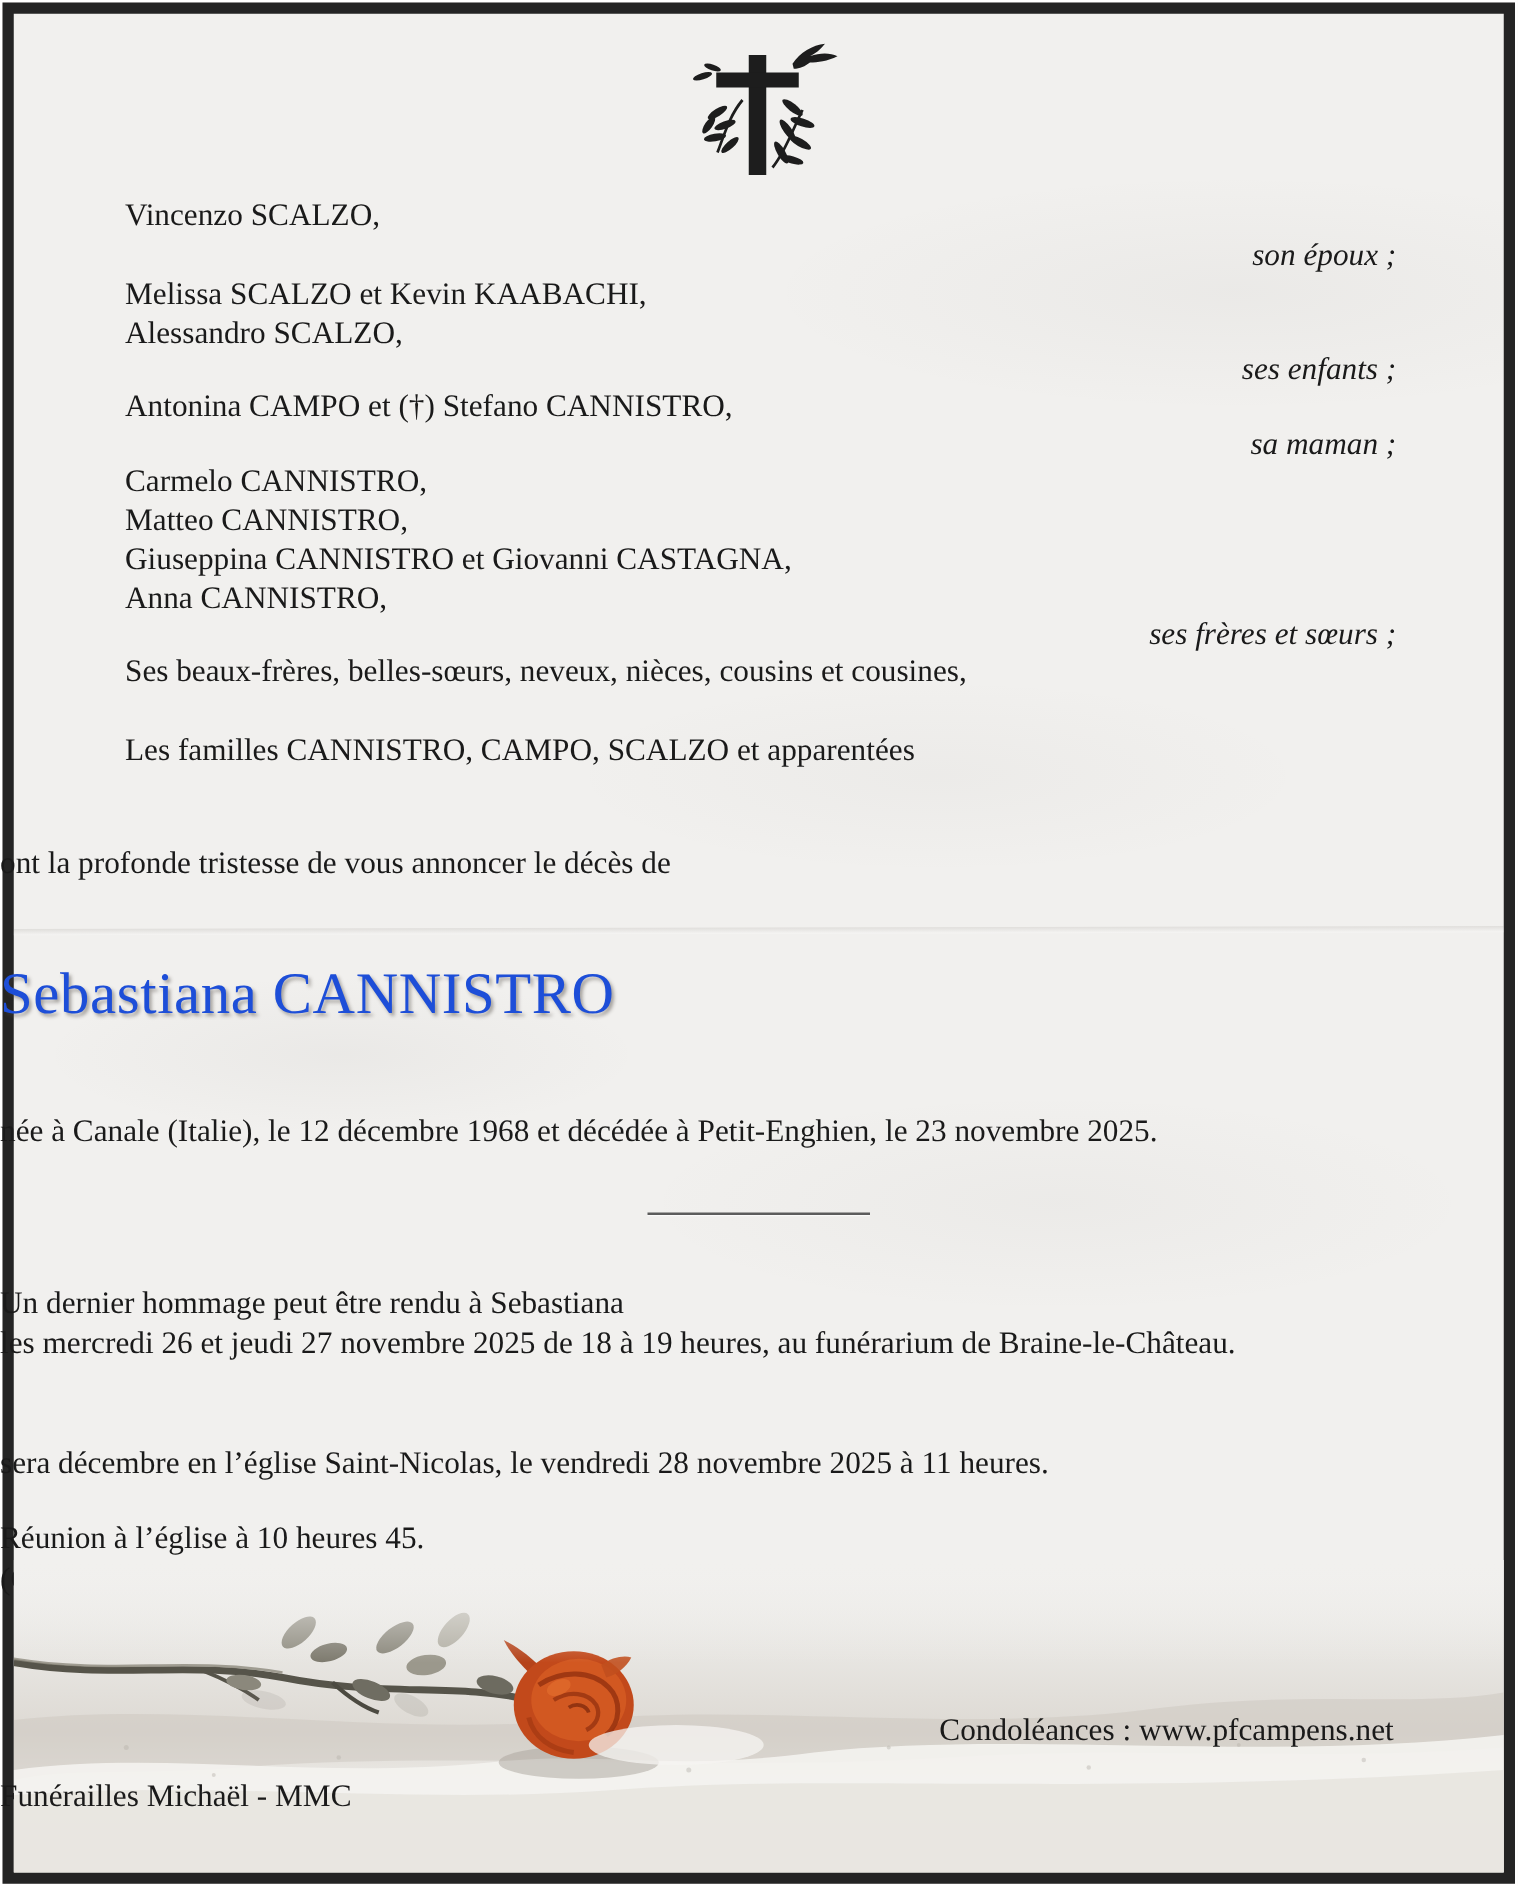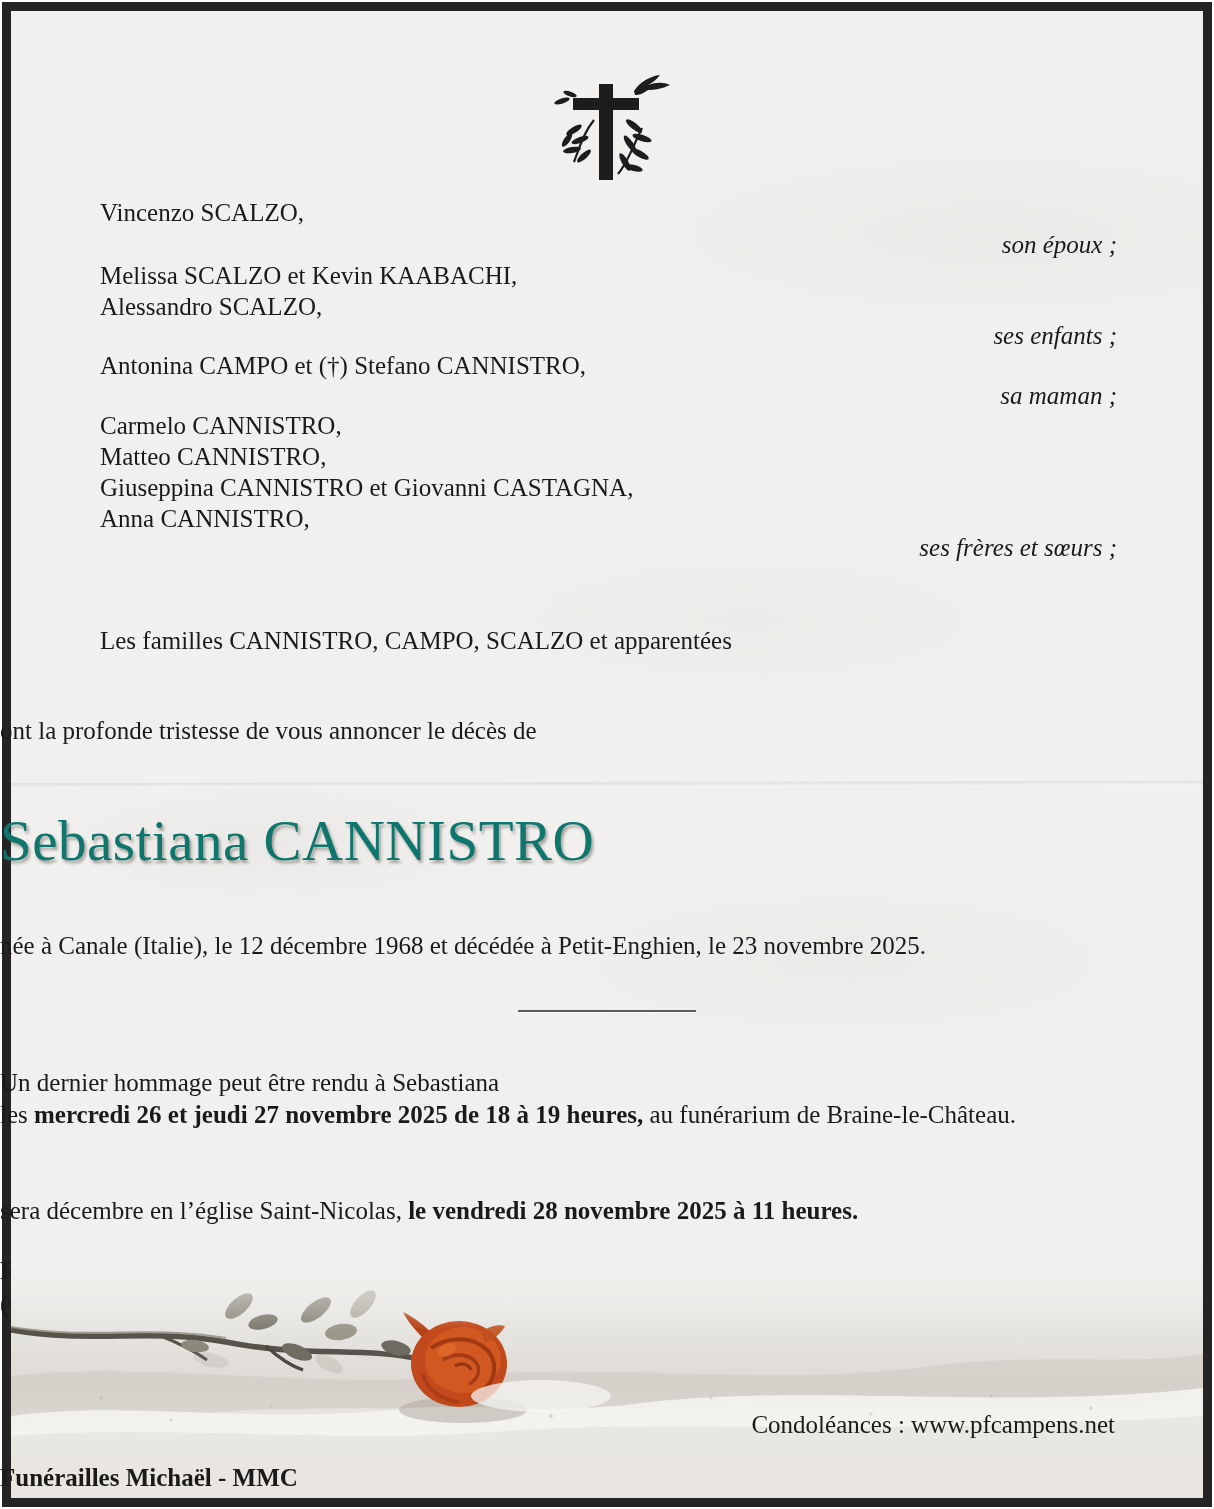--- a/index.html
+++ b/index.html
@@ -6,27 +6,27 @@
   .page{position:relative;width:1214px;height:1509px;background:#ffffff;overflow:hidden;
         font-family:"Liberation Serif",serif;color:#1b1b1b;}
   .frame{position:absolute;top:2px;left:2px;right:2px;bottom:2px;
          border:9px solid #242424;
          background:
            radial-gradient(ellipse 340px 90px at 22% 56%, rgba(115,110,104,0.055), transparent 70%),
            radial-gradient(ellipse 420px 110px at 62% 41%, rgba(115,110,104,0.04), transparent 70%),
            radial-gradient(ellipse 520px 130px at 82% 15%, rgba(115,110,104,0.05), transparent 72%),
            radial-gradient(ellipse 460px 120px at 70% 64%, rgba(115,110,104,0.045), transparent 72%),
            #f1f0ee;}
-  .layer{position:absolute;inset:0;margin-top:40px;}
+  .layer{position:absolute;inset:0;}
   .t{position:absolute;font-size:25px;line-height:1.2;white-space:nowrap;color:#1a1a1a;}
   .names{left:100px;}
   .rel{right:97px;font-style:italic;font-family:Liberation Serif, serif;}
   .center{left:0;width:100%;text-align:left;}
-  .bold{font-weight:bold;}
-  .big-name{top:767px;font-size:57px;letter-spacing:0.5px;color:#0f766e;
+  .bold{font-weight:normal;}
+  .big-name{top:767px;font-size:47px;letter-spacing:0.5px;color:#1d4ed8;
             text-shadow:2px 3px 3px rgba(70,64,58,0.45);}
   .divider{position:absolute;top:970px;left:50%;width:178px;margin-left:-89px;
            border-top:2px solid #5c5c5c;box-shadow:0 1px 0 rgba(255,255,255,0.7);}
   .crease{position:absolute;top:742px;left:11px;right:11px;height:5px;opacity:.55;
           background:linear-gradient(to bottom, rgba(128,122,115,0.28), rgba(255,255,255,0.55));
           transform:rotate(-0.12deg);}
   .cross-wrap{position:absolute;top:30px;left:50%;margin-left:-85px;width:170px;height:112px;}
   .photo{position:absolute;left:11px;right:11px;bottom:11px;height:250px;}
 </style>
 </head>
@@ -76,20 +76,21 @@
     <div class="t names" style="top:221px">Melissa SCALZO et Kevin KAABACHI,</div>
     <div class="t names" style="top:252px">Alessandro SCALZO,</div>
     <div class="t rel" style="top:281px">ses enfants ;</div>
     <div class="t names" style="top:311px">Antonina CAMPO et (†) Stefano CANNISTRO,</div>
     <div class="t rel" style="top:341px">sa maman ;</div>
     <div class="t names" style="top:371px">Carmelo CANNISTRO,</div>
     <div class="t names" style="top:402px">Matteo CANNISTRO,</div>
     <div class="t names" style="top:433px">Giuseppina CANNISTRO et Giovanni CASTAGNA,</div>
     <div class="t names" style="top:464px">Anna CANNISTRO,</div>
     <div class="t rel" style="top:493px">ses frères et sœurs ;</div>
+    <div class="t names" style="top:523px">Ses beaux-frères, belles-sœurs, neveux, nièces, cousins et cousines,</div>
     <div class="t names" style="top:586px">Les familles CANNISTRO, CAMPO, SCALZO et apparentées</div>
 
     <div class="t center" style="top:676px">ont la profonde tristesse de vous annoncer le décès de</div>
 
     <div class="crease"></div>
 
     <div class="t center big-name">Sebastiana CANNISTRO</div>
     <div class="t center" style="top:891px">née à Canale (Italie), le 12 décembre 1968 et décédée à Petit-Enghien, le 23 novembre 2025.</div>
 
     <div class="divider"></div>

